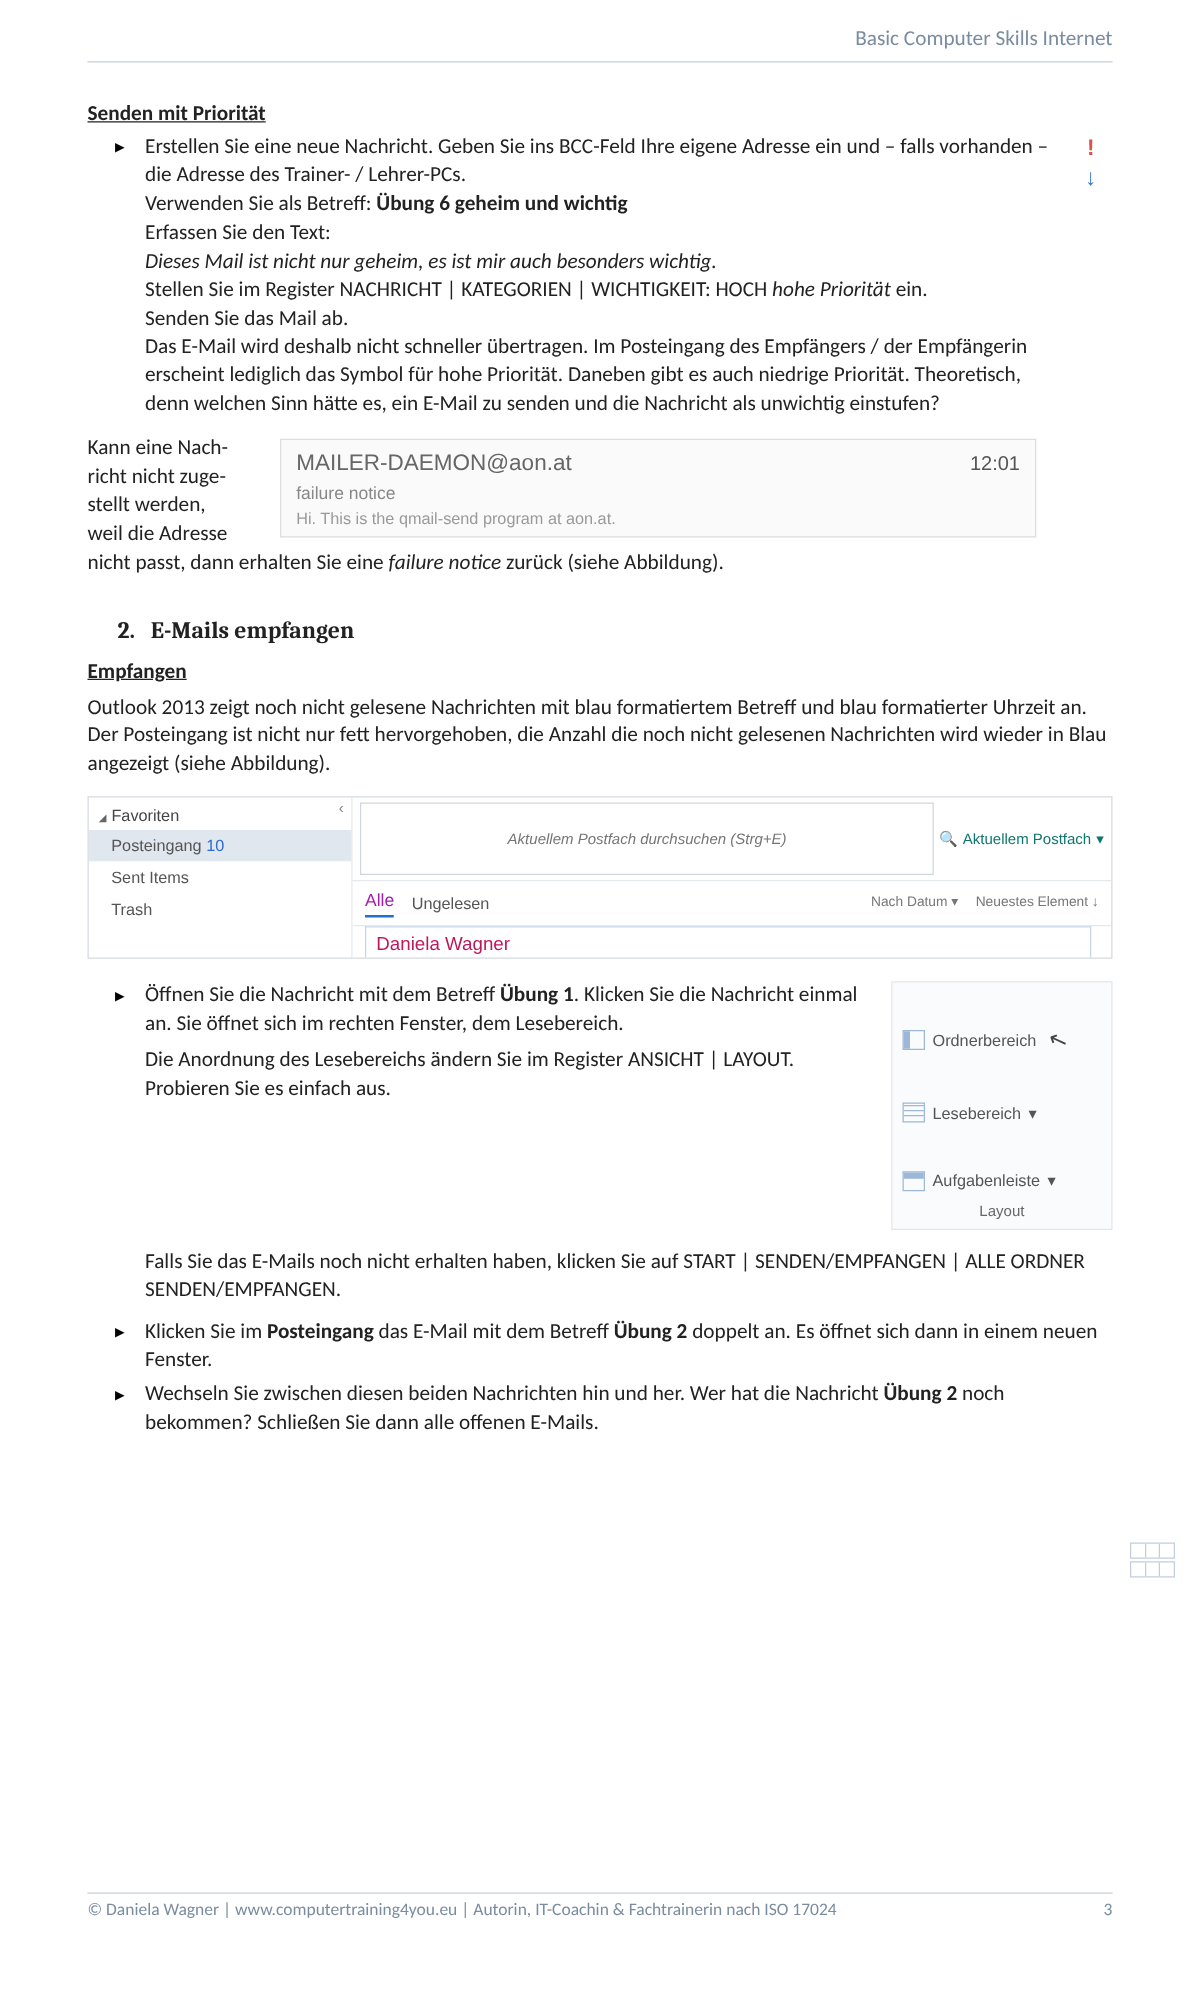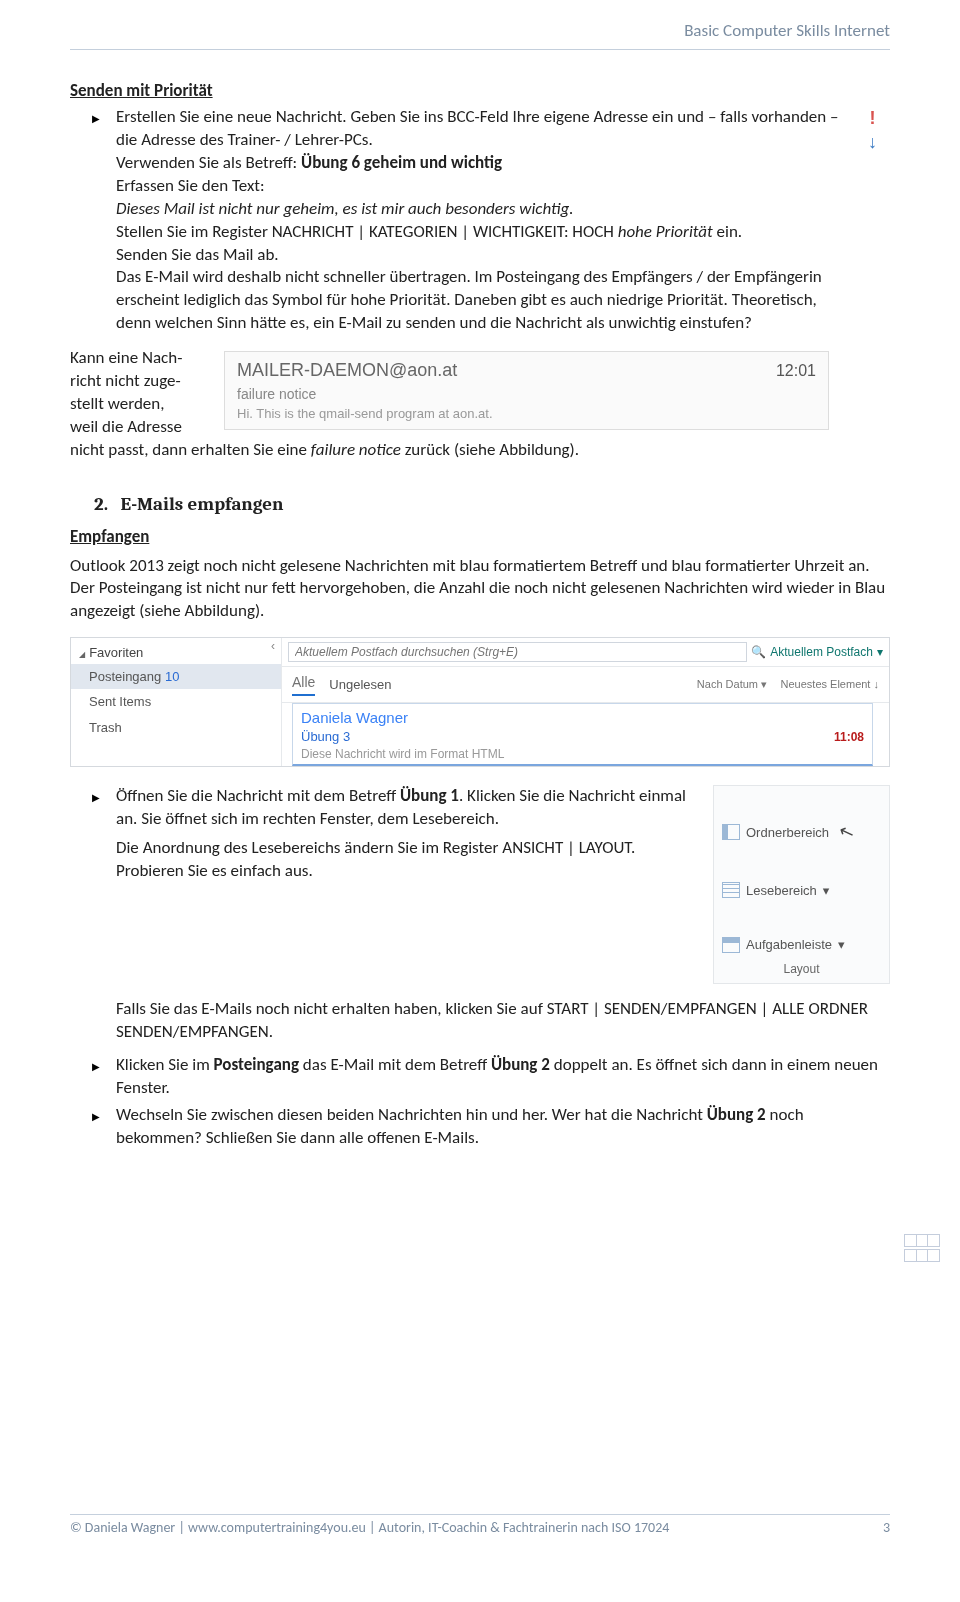--- a/index.html
+++ b/index.html
@@ -39,30 +39,30 @@
   .outlook{border:1px solid #d5d9de;margin:14px 0 18px 0;display:flex;font-family:'Segoe UI',Tahoma,sans-serif;font-size:13px;color:#555;position:relative;height:128px;overflow:hidden;}
   .ol-left{width:210px;border-right:1px solid #e6e9ec;position:relative;}
   .ol-collapse{position:absolute;top:0;right:6px;color:#888;font-size:12px;}
   .ol-fav{padding:6px 8px 2px 8px;color:#444;}
   .ol-fav::before{content:"◢";font-size:8px;color:#666;margin-right:4px;}
   .ol-item{padding:4px 8px 4px 18px;}
   .ol-sel{background:#e1e7ef;}
   .ol-count{color:#2a6bd3;}
   .ol-right{flex:1;display:flex;flex-direction:column;}
   .ol-search{display:flex;align-items:center;border-bottom:1px solid #e6e9ec;padding:4px 6px;gap:4px;}
-  .ol-search input{flex:1;border:1px solid #d0d6de;padding:2px 6px;font-size:12px;color:#8b5cf6;background:#fff;font-style:italic;}
+  .ol-search input{flex:1;border:1px solid #d0d6de;padding:21px 6px;font-size:12px;color:#8b5cf6;background:#fff;font-style:italic;text-align:center;}
   .ol-mag{color:#888;font-size:12px;}
   .ol-scope{color:#0f766e;font-size:12px;}
   .ol-filter{display:flex;align-items:center;gap:14px;border-bottom:1px solid #e6e9ec;padding:6px 10px;font-size:13px;}
-  .ol-filter .alle{color:#737373;border-bottom:2px solid #1f6fd0;padding-bottom:2px;font-size:14px;}
+  .ol-filter .alle{color:#a21caf;border-bottom:2px solid #1f6fd0;padding-bottom:2px;font-size:14px;}
   .ol-filter .drop{color:#777;font-size:11px;}
   .ol-filter .sp{margin-left:auto;}
   .ol-msg{margin:0 16px 0 10px;border:1px solid #c7d7ea;border-bottom:2px solid #7aa6de;padding:4px 8px 2px 8px;}
   .ol-msg-row{display:flex;justify-content:space-between;align-items:baseline;}
-  .ol-msg-sender{color:#3b82f6;font-size:15px;}
+  .ol-msg-sender{color:#be185d;font-size:15px;}
   .ol-msg-subj{color:#2a6bd3;font-size:13px;}
   .ol-msg-time{color:#b91c1c;font-size:12px;font-weight:bold;}
   .ol-msg-body{color:#999;font-size:12px;}
   
   .layout-panel{float:right;width:175px;border:1px solid #e4e7ea;background:#fafbfc;font-family:'Segoe UI',sans-serif;font-size:13px;color:#555;margin:0 0 8px 14px;}
   .layout-panel .lp-row{display:flex;align-items:center;gap:6px;padding:3px 8px;margin-top:31px;}
   .layout-panel .ic{width:16px;height:14px;border:1px solid #9cb8d6;display:inline-block;position:relative;}
   .layout-panel .ic::after{content:"";position:absolute;background:#9cb8d6;}
   .layout-panel .ic.folder::after{left:0;top:0;bottom:0;width:5px;}
   .layout-panel .ic.read::after{left:0;top:5px;right:0;height:1px;box-shadow:0 -4px 0 #9cb8d6,0 4px 0 #9cb8d6;}

